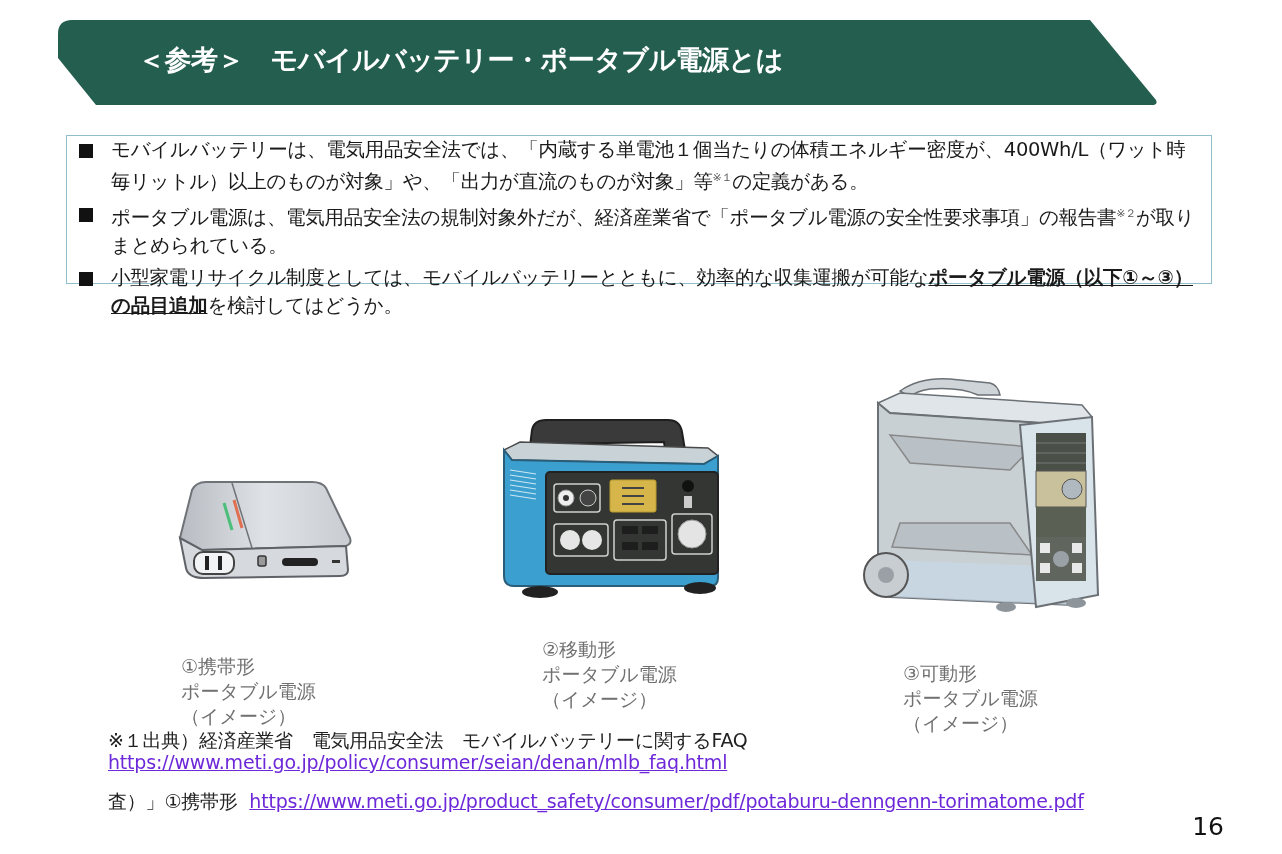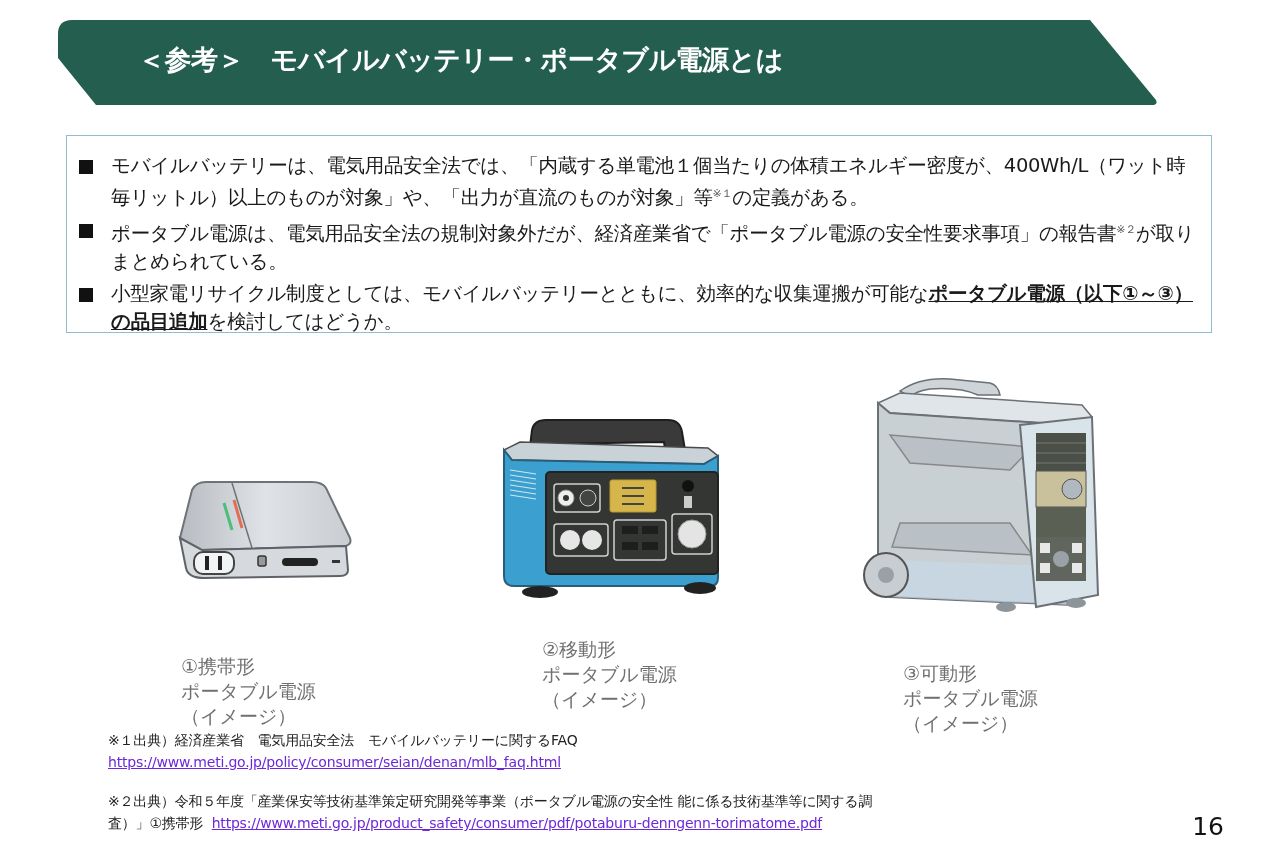--- a/index.html
+++ b/index.html
@@ -7,35 +7,35 @@
          font-family:"DejaVu Sans","Liberation Sans",sans-serif; color:#1a1a1a; }
 
   
   .banner { position:absolute; left:58px; top:20px; width:1100px; height:86px; }
   .banner svg { position:absolute; left:0; top:0; }
   .banner-title { position:absolute; left:80px; top:22px; color:#ffffff;
                   font-family:Liberation Serif, serif;
                   font-weight:bold; font-size:27px; letter-spacing:-0.5px; white-space:nowrap; }
 
   
-  .summary { position:absolute; left:66px; top:135px; width:1146px; height:198px;
-             border:1px solid #8fbfcc; box-sizing:border-box; padding:16px 10px 0 12px; }
+  .summary { position:absolute; left:66px; top:135px; width:1146px; height:149px;
+             border:1px solid #8fbfcc; box-sizing:border-box; padding:0 10px 0 12px; }
   .bullet { display:flex; align-items:flex-start; font-size:19.5px; line-height:28px; margin-bottom:4px; }
   .bullet .sq { width:14px; height:14px; background:#111; flex:0 0 14px; margin-top:8px; margin-right:18px; }
   .bullet .txt { flex:1; letter-spacing:-0.3px; }
   .b-u { font-weight:bold; text-decoration:underline; }
   sup.note { font-size:11px; color:#555; vertical-align:7px; }
 
   
   .product { position:absolute; }
   .caption { position:absolute; color:#707070; font-size:19px; line-height:25px; white-space:nowrap; }
   .caption div { display:block; }
 
   
-  .fn { position:absolute; font-size:14px; line-height:22px; color:#222; white-space:nowrap; letter-spacing:-0.2px; }
+  .fn { position:absolute; font-size:19px; line-height:22px; color:#222; white-space:nowrap; letter-spacing:-0.2px; }
   .fn a { color:#6d28d9; text-decoration:underline; }
   .page-num { position:absolute; right:58px; top:812px; font-size:25px; color:#111; }
 </style>
 </head>
 <body>
 
 <div class="banner">
   <svg width="1100" height="86" viewBox="0 0 1100 86">
     <path d="M14,0 L1032,0 L1098,80 Q1100,85 1094,85 L38,85 L0,38 L0,14 Q0,0 14,0 Z" fill="#235E4E"></path>
   </svg>
@@ -190,17 +190,16 @@
   <div>ポータブル電源</div>
   <div>（イメージ）</div>
 </div>
 
 <div class="fn" style="left:108px; top:729px;">
   <div>※１出典）経済産業省　電気用品安全法　モバイルバッテリーに関するFAQ</div>
   <div><a>https://www.meti.go.jp/policy/consumer/seian/denan/mlb_faq.html</a></div>
 </div>
 
 <div class="fn" style="left:108px; top:790px;">
-  <div>※２出典）令和５年度「産業保安等技術基準策定研究開発等事業（ポータブル電源の安全性 能に係る技術基準等に関する調</div>
   <div><span>査）」①携帯形</span>&nbsp;&nbsp;<a>https://www.meti.go.jp/product_safety/consumer/pdf/potaburu-denngenn-torimatome.pdf</a></div>
 </div>
 
 <div class="page-num">16</div>
 
 </body></html>

